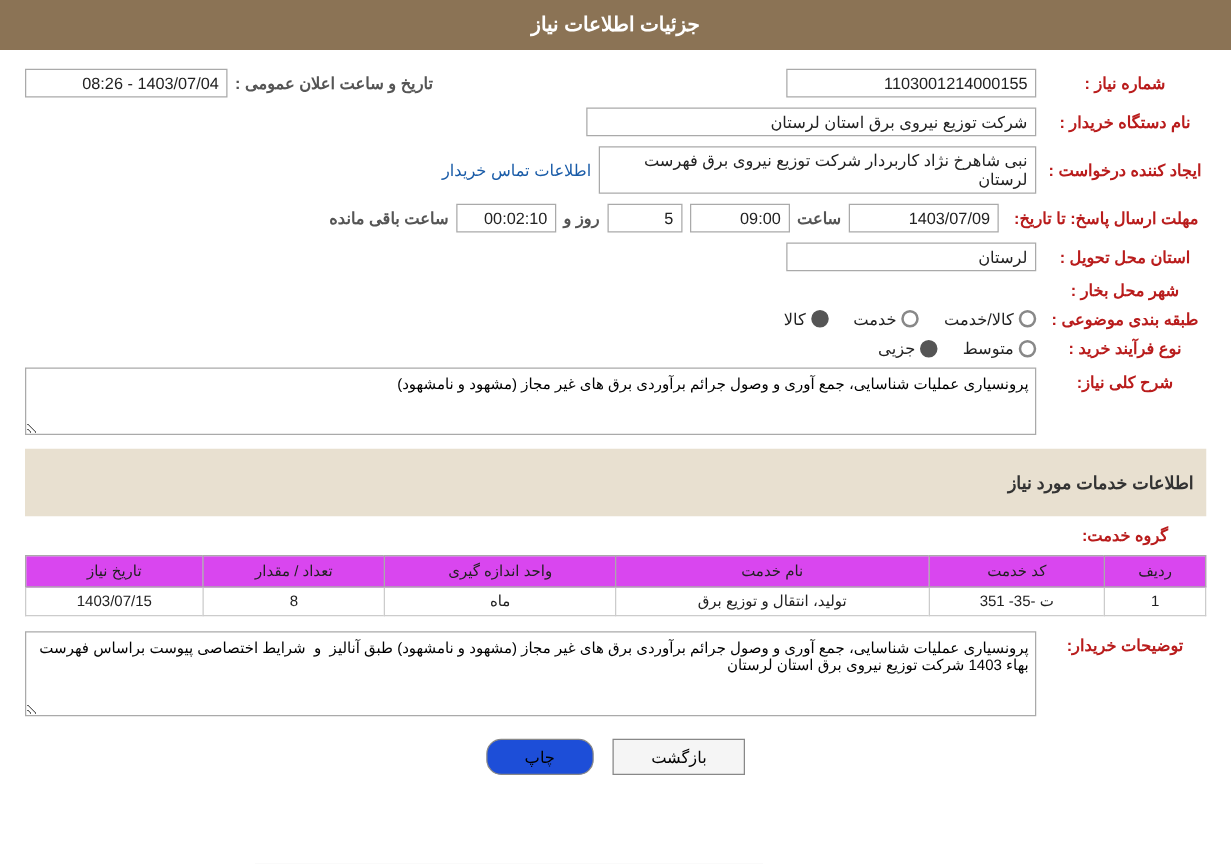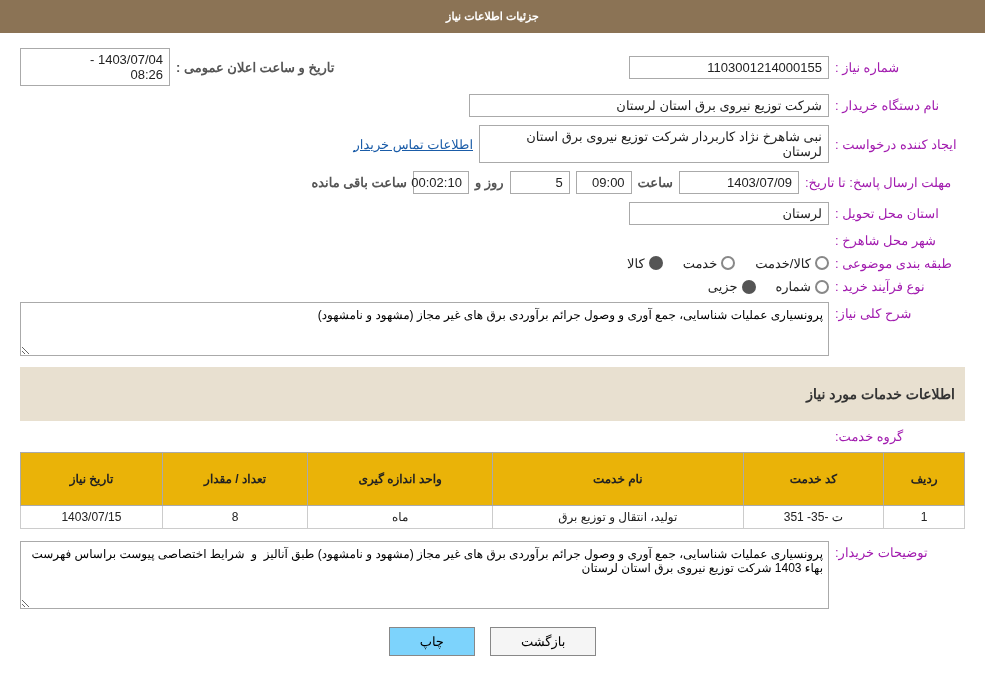--- a/index.html
+++ b/index.html
@@ -14,59 +14,58 @@
       width: 985px;
       min-height: 691px;
       background: #fff;
       margin: 0 auto;
     }
     .header-bar {
       background: #8b7355;
       color: #fff;
       text-align: center;
       padding: 10px 15px;
-      font-size: 11px;
+      font-size: 16px;
       font-weight: bold;
     }
     .content {
       padding: 15px 20px;
     }
     .form-row {
       display: flex;
       align-items: center;
       margin-bottom: 8px;
       gap: 6px;
     }
     .label {
-      color: #a21caf;
-      font-weight: normal;
+      color: #b91c1c;
+      font-weight: bold;
       white-space: nowrap;
       min-width: 130px;
-      text-align: left;
+      text-align: center;
     }
     .label-wide {
       min-width: 160px;
     }
     .field-box {
       border: 1px solid #aaa;
       background: #fff;
       padding: 3px 6px;
       min-height: 22px;
       direction: rtl;
     }
     .field-box.w200 { width: 200px; }
     .field-box.w350 { width: 350px; }
     .field-box.w420 { width: 360px; }
     .field-box.w120 { width: 120px; }
-    .field-box.w80 { width: 56px; }
+    .field-box.w80 { width: 80px; }
     .field-box.w60 { width: 60px; }
-    .field-box.w150 { width: 150px; padding-left: 40px; }
+    .field-box.w150 { width: 162px; padding-left: 40px; }
     .link-blue {
       color: #1a5ca8;
-      text-decoration: underline;
       cursor: pointer;
     }
     .section-title {
       background: #e8e0d0;
       color: #333;
       font-weight: bold;
       padding: 19px 10px;
       margin-bottom: 8px;
       font-size: 14px;
     }
@@ -103,25 +102,25 @@
     }
     .table-section {
       margin-bottom: 12px;
     }
     table {
       width: 100%;
       border-collapse: collapse;
       font-size: 12px;
     }
     table th {
-      background: #eab308;
+      background: #d946ef;
       border: 1px solid #aaa;
-      padding: 19px 8px;
-      text-align: center;
-      font-weight: bold;
+      padding: 5px 8px;
+      text-align: center;
+      font-weight: normal;
     }
     table td {
       border: 1px solid #ccc;
       padding: 4px 8px;
       text-align: center;
     }
     .buttons-row {
       display: flex;
       justify-content: center;
       gap: 15px;
@@ -130,21 +129,22 @@
     }
     .btn {
       padding: 6px 30px;
       border: 1px solid #888;
       cursor: pointer;
       font-size: 13px;
       font-family: Tahoma, Arial, sans-serif;
       background: #f5f5f5;
     }
     .btn-print {
-      background: #7dd3fc;
+      background: #1d4ed8;
+      border-radius: 12px;
     }
     .btn-back {
       background: #f5f5f5;
     }
     .textarea-field {
       width: 100%;
       border: 1px solid #aaa;
       padding: 5px;
       direction: rtl;
       font-size: 12px;
@@ -176,42 +176,42 @@
       <div class="field-box w150">1403/07/04 - 08:26</div>
     </div>
 
     <div class="form-row">
       <span class="label">نام دستگاه خریدار :</span>
       <div class="field-box w420">شرکت توزیع نیروی برق استان لرستان</div>
     </div>
 
     <div class="form-row">
       <span class="label">ایجاد کننده درخواست :</span>
-      <div class="field-box w350">نبی شاهرخ نژاد کاربردار شرکت توزیع نیروی برق استان لرستان</div>
+      <div class="field-box w350">نبی شاهرخ نژاد کاربردار شرکت توزیع نیروی برق فهرست لرستان</div>
       <span class="link-blue">اطلاعات تماس خریدار</span>
     </div>
 
     <div class="form-row">
       <span class="label label-wide">مهلت ارسال پاسخ: تا تاریخ:</span>
       <div class="field-box w120">1403/07/09</div>
       <span class="inline-label">ساعت</span>
       <div class="field-box w80">09:00</div>
       <div class="field-box w60">5</div>
       <span class="inline-label">روز و</span>
       <div class="field-box w80">00:02:10</div>
       <span class="inline-label">ساعت باقی مانده</span>
     </div>
 
     <div class="form-row">
       <span class="label">استان محل تحویل :</span>
       <div class="field-box w200">لرستان</div>
     </div>
 
     <div class="form-row">
-      <span class="label">شهر محل شاهرخ :</span>
+      <span class="label">شهر محل بخار :</span>
     </div>
 
     <div class="form-row">
       <span class="label">طبقه بندی موضوعی :</span>
       <div class="radio-group">
         <div class="radio-item">
           <span class="radio-circle"></span>
           <span>کالا/خدمت</span>
         </div>
         <div class="radio-item">
@@ -223,21 +223,21 @@
           <span>کالا</span>
         </div>
       </div>
     </div>
 
     <div class="form-row">
       <span class="label">نوع فرآیند خرید :</span>
       <div class="process-type-row">
         <div class="process-item">
           <span class="radio-circle"></span>
-          <span>شماره</span>
+          <span>متوسط</span>
         </div>
         <div class="process-item">
           <span class="radio-circle selected"></span>
           <span>جزیی</span>
         </div>
       </div>
     </div>
 
     <div class="form-row" style="align-items:flex-start;">
       <span class="label" style="margin-top:4px;">شرح کلی نیاز:</span>

